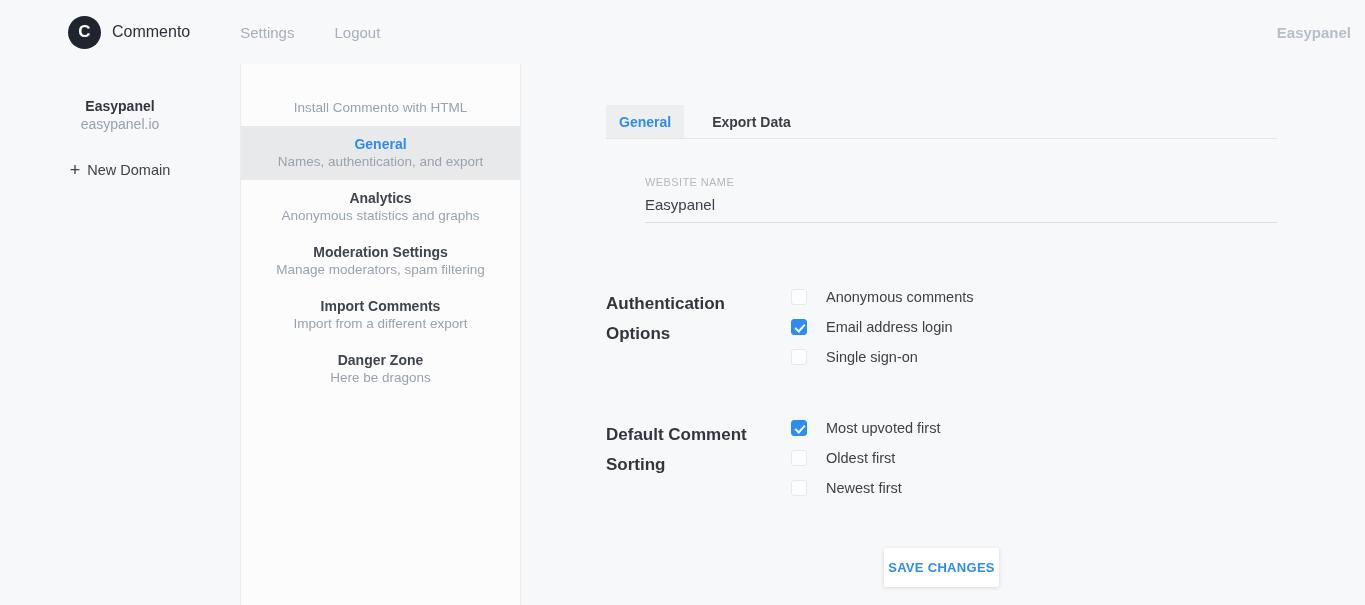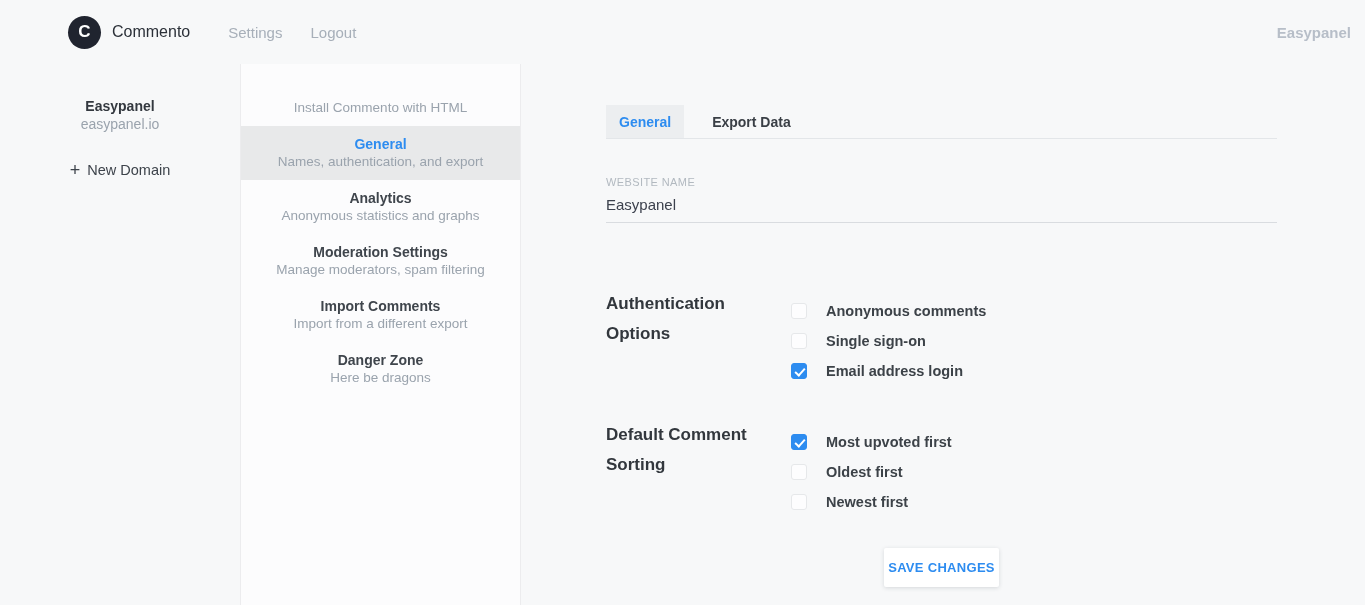--- a/index.html
+++ b/index.html
@@ -33,20 +33,21 @@
     line-height: 1;
     padding-bottom: 1px;
   }
   .brand-name { font-size: 16px; font-weight: normal; color: #2b3038; }
   .header-nav { display: flex; margin-left: 38px; }
   .header-link {
     font-size: 15px;
     color: #a7afb9;
     margin-right: 28px;
     cursor: pointer;
+    margin-left: 12px;
   }
   .header-account {
     margin-left: auto;
     font-size: 15px;
     font-weight: bold;
     color: #b7bec8;
     padding-right: 2px;
   }
 
   
@@ -114,21 +115,21 @@
   .tab {
     font-size: 14px;
     font-weight: bold;
     color: #3a3f46;
     padding: 9px 13px 8px;
     cursor: pointer;
   }
   .tab.active { background: #eceef0; color: #2d8cf0; }
   .tab + .tab { margin-left: 15px; }
 
-  .field { margin-top: 37px; }
+  .field { margin-top: 37px; margin-left: 39px; }
   .field-label {
     font-size: 11px;
     letter-spacing: 0.4px;
     color: #b2b9c0;
     text-transform: uppercase;
   }
   .field-input {
     display: block;
     width: 100%;
     border: none;
@@ -148,24 +149,23 @@
   .section-label {
     width: 185px;
     flex: 0 0 185px;
     font-size: 17px;
     font-weight: bold;
     color: #32373d;
     line-height: 30px;
   }
   .option-row {
     display: flex;
-    align-items: flex-end;
+    align-items: flex-start;
     height: 30px;
     cursor: pointer;
-    font-weight: bold;
   }
   .checkbox {
     width: 16px; height: 16px;
     border-radius: 3px;
     background: #fdfdfe;
     border: 1px solid #e6e8ea;
     position: relative;
     flex: 0 0 16px;
   }
   .checkbox.checked {
@@ -274,26 +274,26 @@
       </div>
 
       <div class="form-section section-auth">
         <div class="section-label">Authentication Options</div>
         <div class="options">
           <div class="option-row">
             <span class="checkbox"></span>
             <span class="option-label">Anonymous comments</span>
           </div>
           <div class="option-row">
+            <span class="checkbox checked"></span>
+            <span class="option-label">Email address login</span>
+          </div>
+          <div class="option-row">
             <span class="checkbox"></span>
             <span class="option-label">Single sign-on</span>
-          </div>
-          <div class="option-row">
-            <span class="checkbox checked"></span>
-            <span class="option-label">Email address login</span>
           </div>
         </div>
       </div>
 
       <div class="form-section section-sort">
         <div class="section-label">Default Comment Sorting</div>
         <div class="options">
           <div class="option-row">
             <span class="checkbox checked"></span>
             <span class="option-label">Most upvoted first</span>

